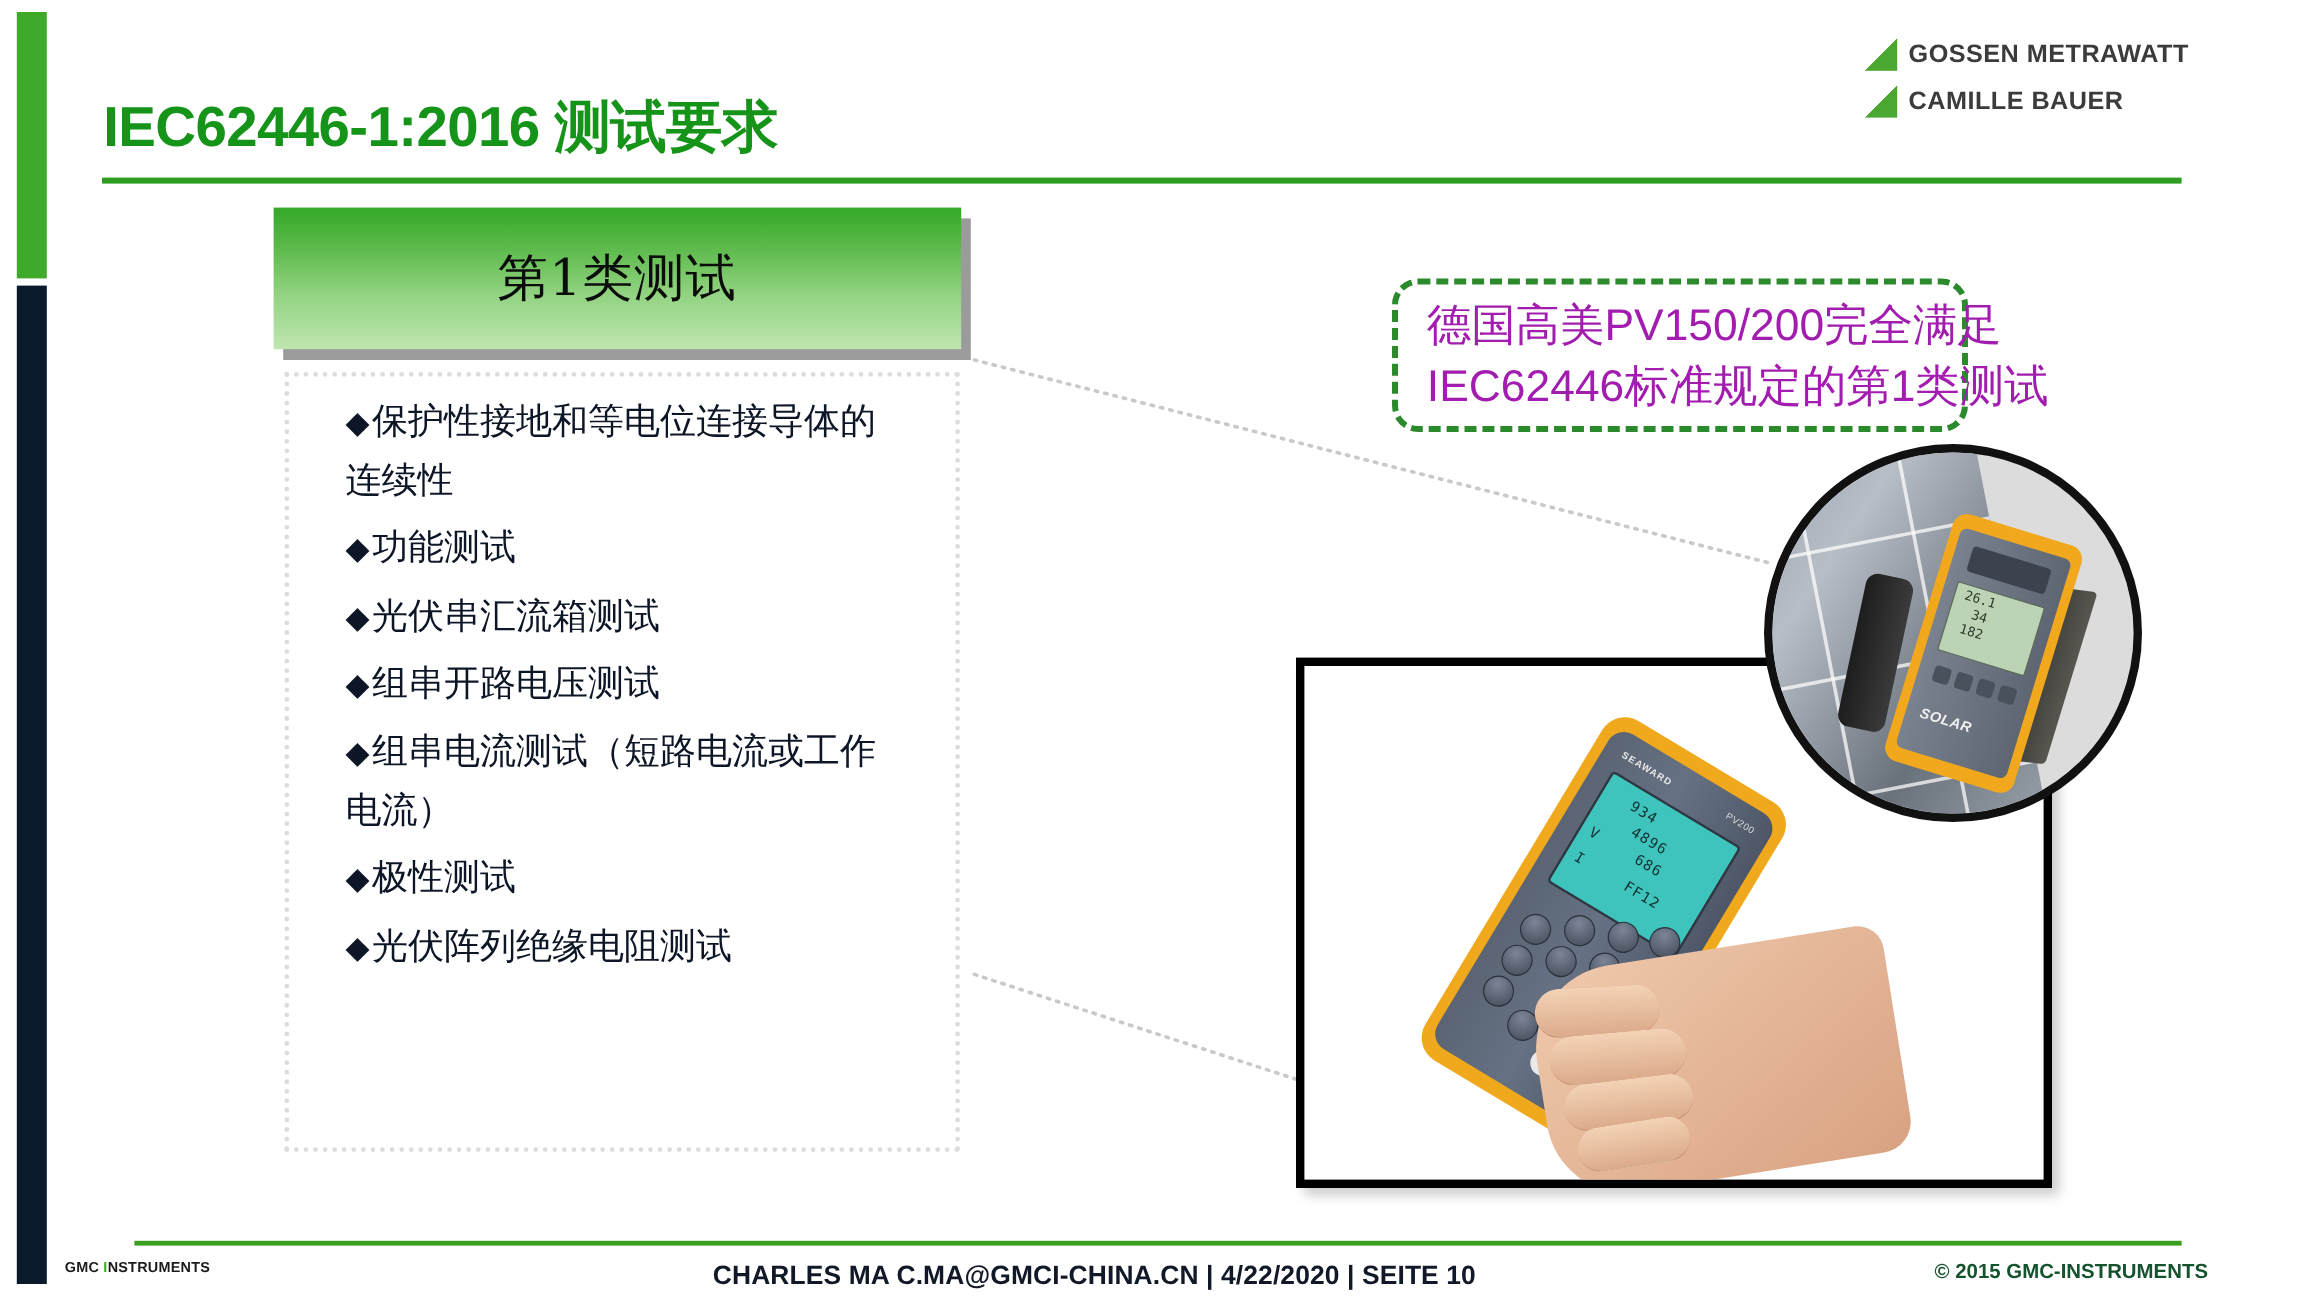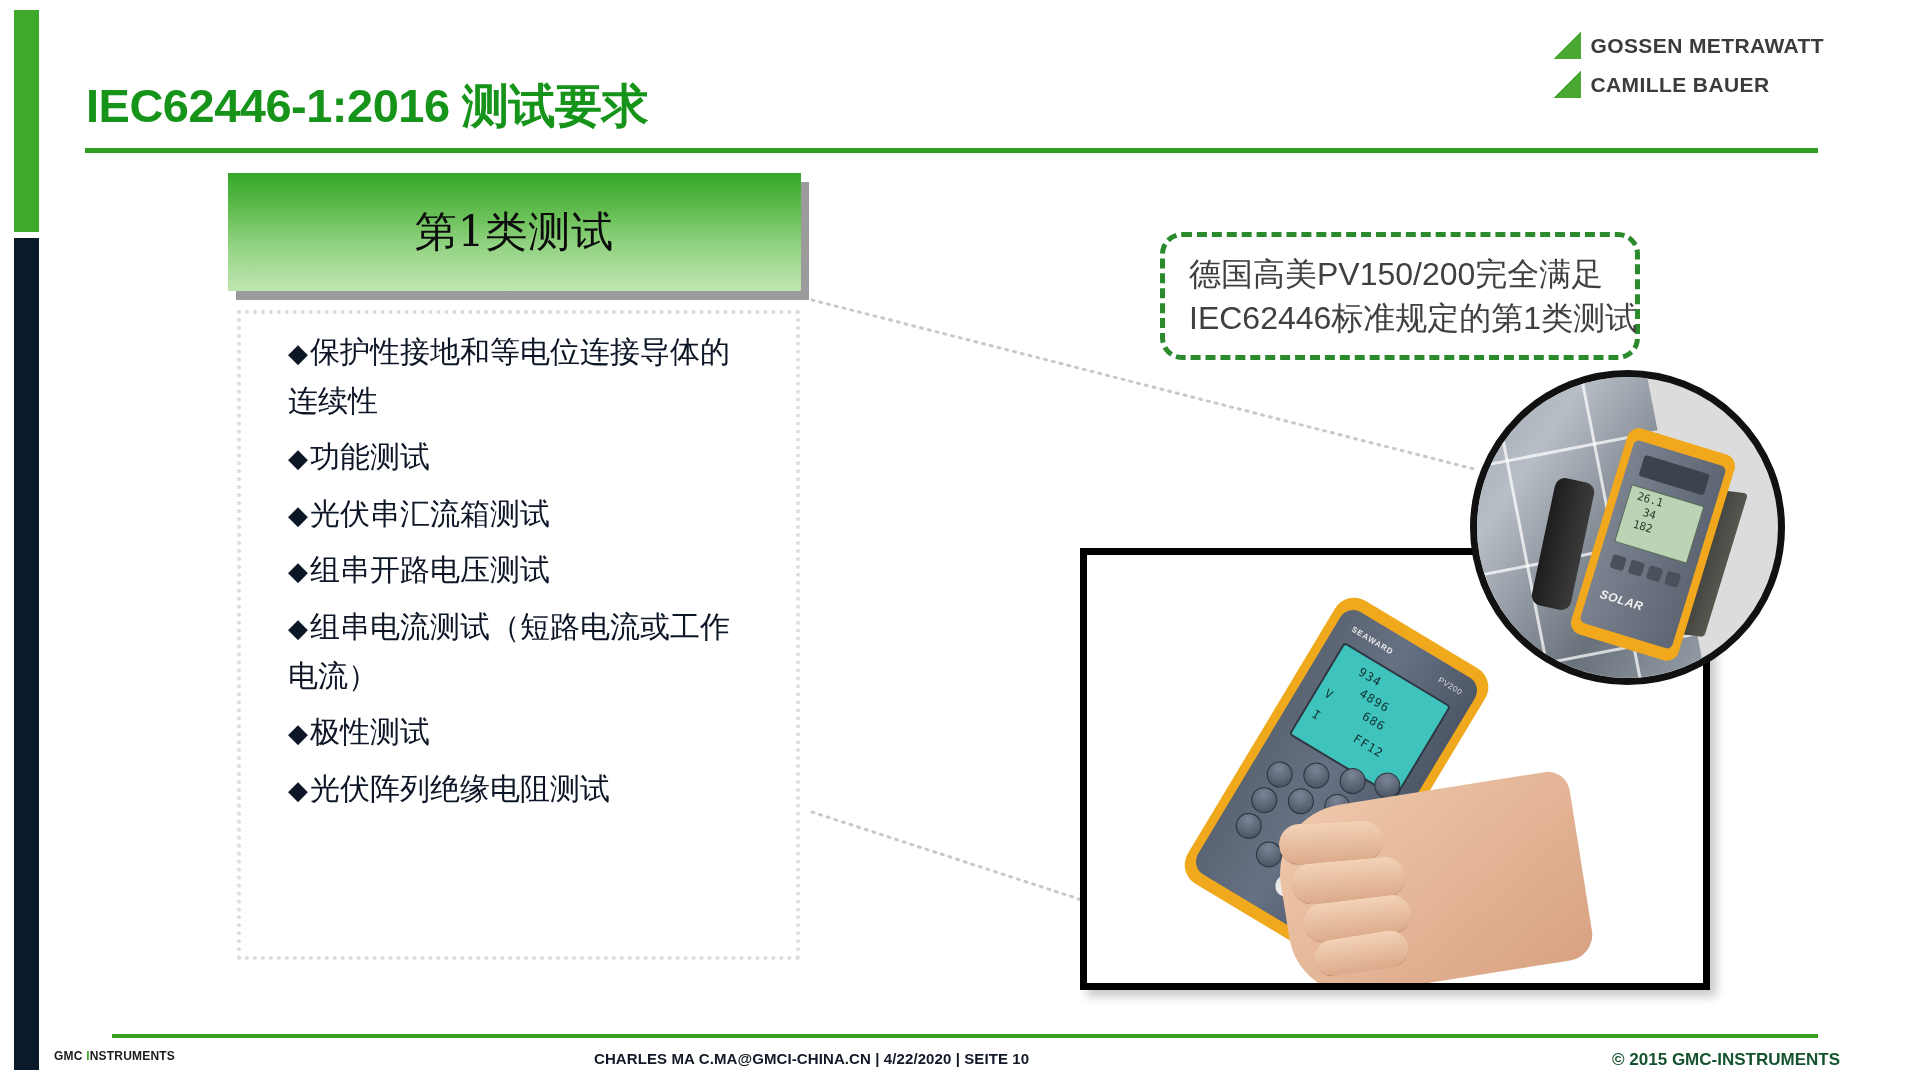--- a/index.html
+++ b/index.html
@@ -99,21 +99,21 @@
   .callout {
     position: absolute; left: 1160px; top: 232px;
     width: 480px; height: 128px;
     border: 5px dashed #2b8a2b;
     border-radius: 22px;
     box-sizing: border-box;
     display: flex; flex-direction: column; justify-content: center;
     padding-left: 24px;
   }
   .callout-line {
-    font-size: 32px; color: #404040;
+    font-size: 37px; color: #a21caf;
     line-height: 1.38; white-space: nowrap;
   }
 
   
   .connector { position: absolute; overflow: visible; }
 
   
   .photo-frame {
     position: absolute; left: 1080px; top: 548px;
     width: 630px; height: 442px;
@@ -269,21 +269,21 @@
     background: #3a9e21;
   }
   .footer-brand {
     position: absolute; left: 54px; top: 1049px;
     font-size: 12px; font-weight: bold; color: #1b1b1b;
     letter-spacing: 0.2px;
   }
   .footer-brand .accent { color: #3faa29; }
   .footer-center {
     position: absolute; left: 594px; top: 1050px;
-    font-size: 15px; font-weight: bold; color: #111827;
+    font-size: 22px; font-weight: bold; color: #111827;
     letter-spacing: 0.1px; white-space: nowrap;
   }
   .footer-right {
     position: absolute; right: 80px; top: 1050px;
     font-size: 17px; font-weight: bold; color: #14532d;
     white-space: nowrap;
   }
 </style>
 </head>
 <body>

